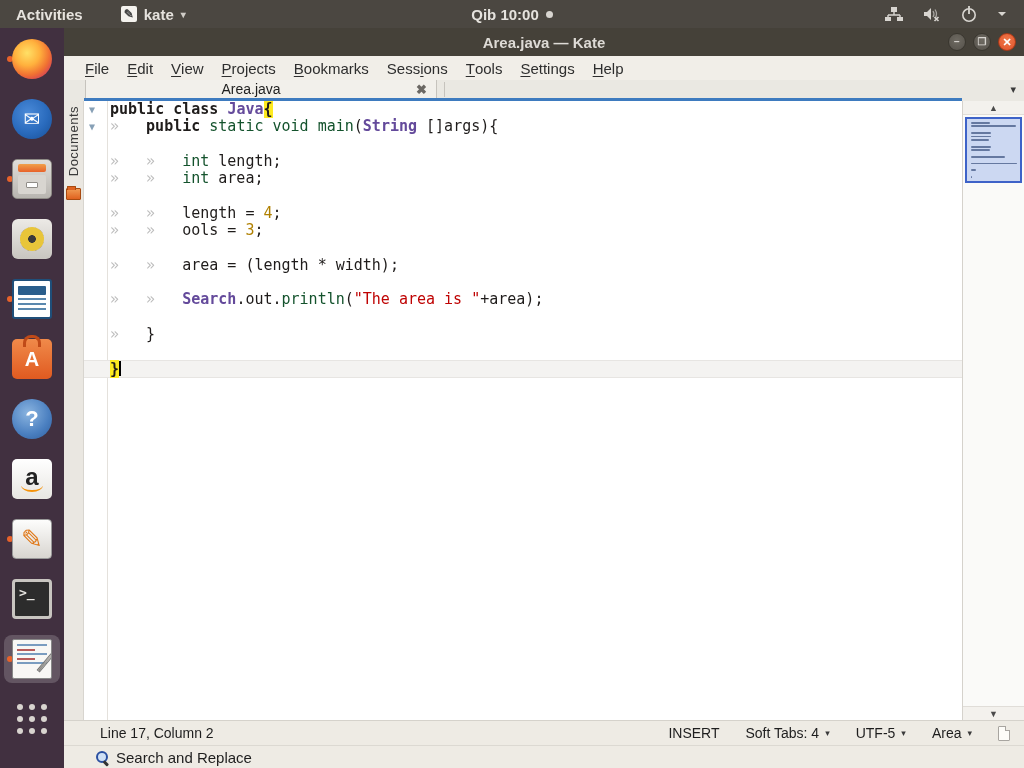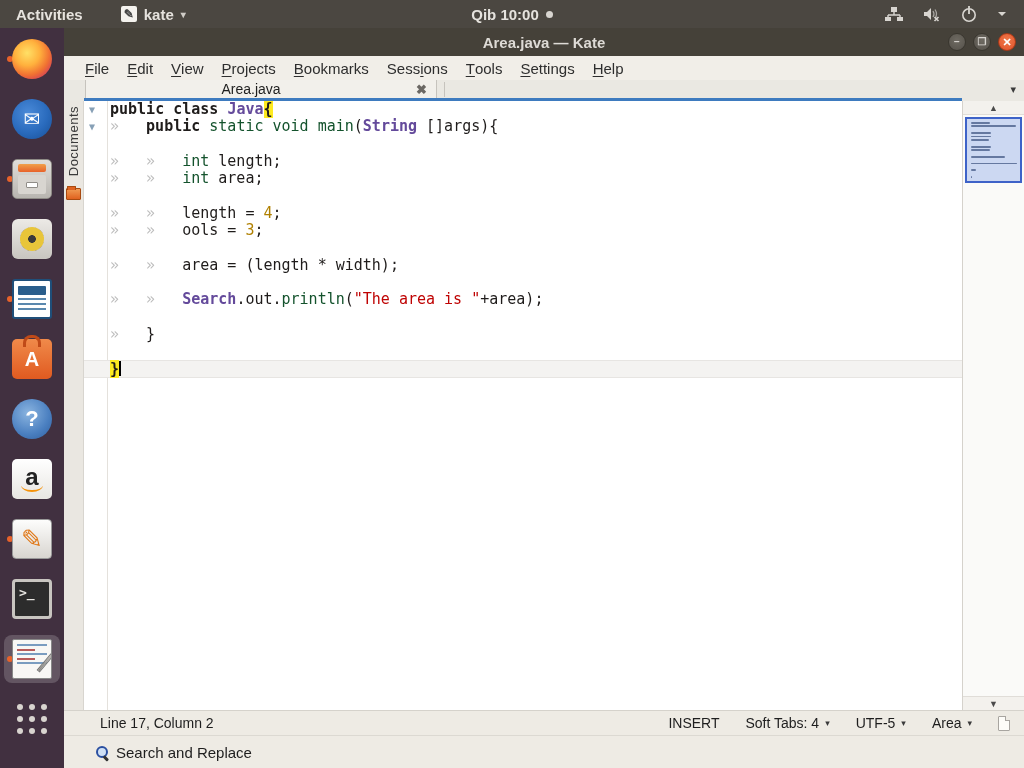--- a/index.html
+++ b/index.html
@@ -98,21 +98,21 @@
   .mini-view { margin:2px 2px 0; border:2px solid #3d62c8; background:#ccd8f2; padding:3px 4px; display:flex; flex-direction:column; gap:1.6px; }
   .mini-bar { height:1.8px; background:#6578a0; border-radius:1px; }
 
   .statusbar { height:25px; background:#eeebe4; border-top:1px solid #d5d2cb; display:flex; align-items:center; font-size:14px; color:#1e1e1e; padding:0 14px 0 36px; flex:0 0 auto; }
   .sb-right { margin-left:auto; display:flex; align-items:center; gap:26px; }
   .sb-chip { display:flex; align-items:center; gap:6px; }
   .sb-caret { font-size:9px; color:#3a3a3a; }
   .doc-icon { width:12px; height:15px; background:#fdfcf8; border:1px solid #a8a5a0; border-radius:1px; position:relative; }
   .doc-icon::before { content:""; position:absolute; right:-1px; top:-1px; width:4px; height:4px; background:#eeebe4; border-left:1px solid #a8a5a0; border-bottom:1px solid #a8a5a0; }
 
-  .searchrow { height:33px; background:#eeebe4; border-top:1px solid #dcd9d2; display:flex; align-items:center; padding-left:32px; font-size:15px; color:#1e1e1e; gap:7px; flex:0 0 auto; }
+  .searchrow { height:23px; background:#eeebe4; border-top:1px solid #dcd9d2; display:flex; align-items:center; padding-left:32px; font-size:15px; color:#1e1e1e; gap:7px; flex:0 0 auto; }
   .mag { width:13px; height:13px; position:relative; flex:0 0 auto; }
   .mag::before { content:""; position:absolute; left:0; top:0; width:8px; height:8px; border:2.5px solid #2a4fa0; border-radius:50%; background:#cfe0f5; }
   .mag::after { content:""; position:absolute; right:0; bottom:-1px; width:6px; height:2.5px; background:#333; transform:rotate(45deg); border-radius:1px; }
 </style>
 </head>
 <body>
 
 <div class="topbar">
   <div class="tb-activities">Activities</div>
   <div class="tb-app">

